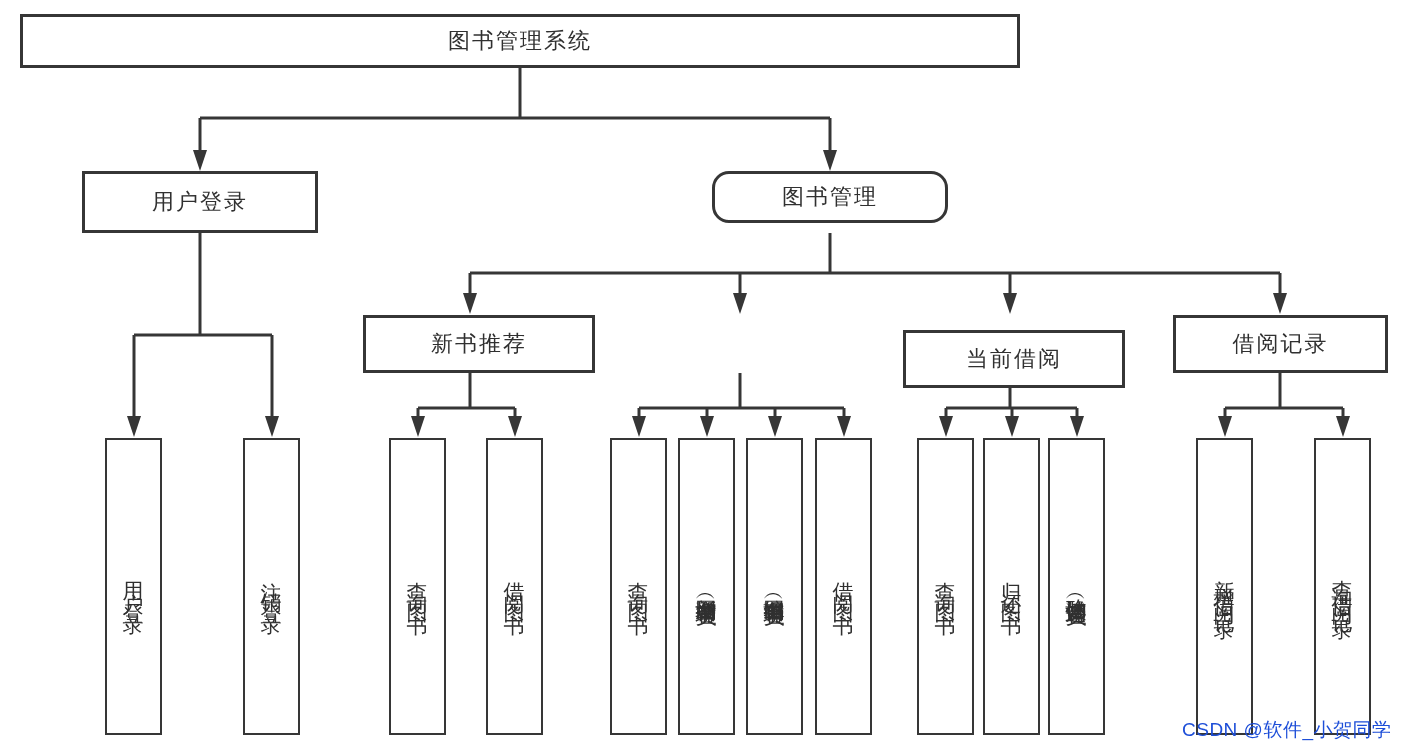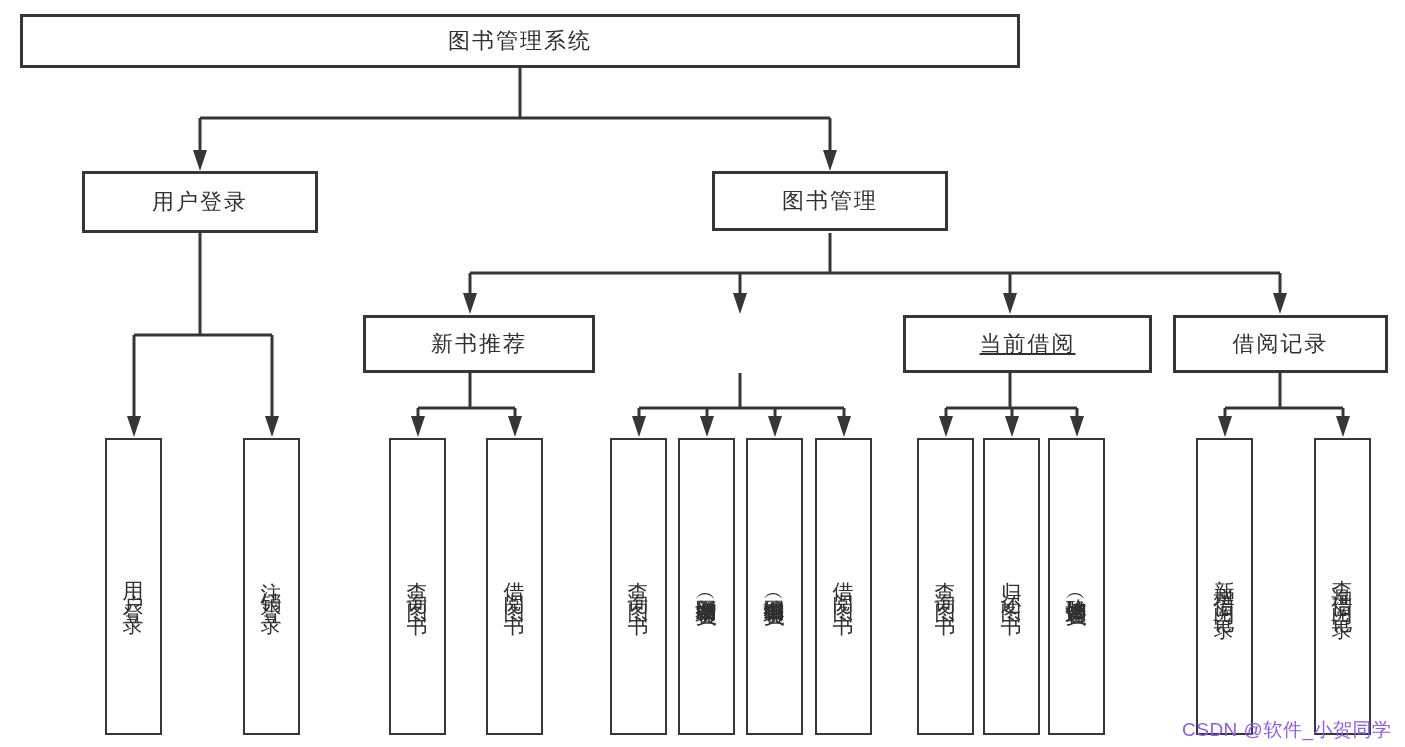--- a/index.html
+++ b/index.html
@@ -11,21 +11,21 @@
        display:flex;align-items:center;justify-content:center;}
   .h-box{font-size:22px;letter-spacing:2px;white-space:nowrap;}
   .root-box{border-width:3px;}
   .v-box{writing-mode:vertical-rl;text-orientation:mixed;
          font-size:21px;border-width:2.5px;line-height:1;}
   .ls-lg{letter-spacing:11px;}
   .ls-md{letter-spacing:8px;}
   .ls-sm{letter-spacing:1px;}
   svg.wires{position:absolute;left:0;top:0;pointer-events:none;}
   .watermark{position:absolute;left:1182px;top:717px;font-size:19px;
-             color:#8b5cf6;white-space:nowrap;letter-spacing:0.5px;z-index:10;}
+             color:#1d4ed8;white-space:nowrap;letter-spacing:0.5px;z-index:10;}
 </style>
 </head>
 <body>
 
 <div class="stage">
 
   <svg class="wires" width="1405" height="747" viewBox="0 0 1405 747">
     <g stroke="#363636" stroke-width="3" fill="none">
 
       <path d="M520 68 V118"></path>
@@ -87,24 +87,24 @@
       <polygon points="1012,437 1005,416 1019,416"></polygon>
       <polygon points="1077,437 1070,416 1084,416"></polygon>
       <polygon points="1225,437 1218,416 1232,416"></polygon>
       <polygon points="1343,437 1336,416 1350,416"></polygon>
     </g>
   </svg>
 
   <div class="box h-box root-box" style="left:20px;top:14px;width:1000px;height:54px;">图书管理系统</div>
 
   <div class="box h-box" style="left:82px;top:171px;width:236px;height:62px;">用户登录</div>
-  <div class="box h-box" style="left:712px;top:171px;width:236px;height:60px;">图书管理</div>
+  <div class="box h-box" style="left:712px;top:171px;width:236px;height:52px;border-radius:17px;">图书管理</div>
 
   <div class="box h-box" style="left:363px;top:315px;width:232px;height:58px;">新书推荐</div>
-  <div class="box h-box" style="left:903px;top:315px;width:249px;height:58px;text-decoration:underline;">当前借阅</div>
+  <div class="box h-box" style="left:903px;top:330px;width:222px;height:58px;">当前借阅</div>
   <div class="box h-box" style="left:1173px;top:315px;width:215px;height:58px;">借阅记录</div>
 
   <div class="box v-box ls-lg" style="left:105px;top:438px;width:57px;height:297px;">用户登录</div>
   <div class="box v-box ls-lg" style="left:243px;top:438px;width:57px;height:297px;">注销登录</div>
 
   <div class="box v-box ls-lg" style="left:389px;top:438px;width:57px;height:297px;">查询图书</div>
   <div class="box v-box ls-lg" style="left:486px;top:438px;width:57px;height:297px;">借阅图书</div>
 
   <div class="box v-box ls-lg" style="left:610px;top:438px;width:57px;height:297px;">查询图书</div>
   <div class="box v-box ls-sm" style="left:678px;top:438px;width:57px;height:297px;">新增图书（管理员）</div>

